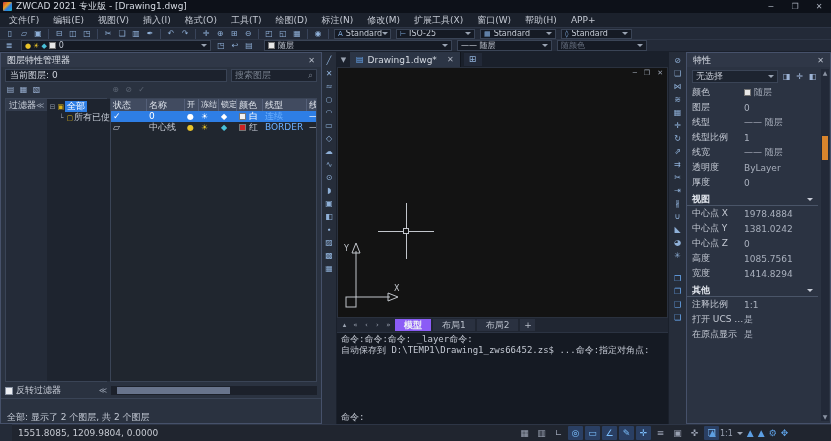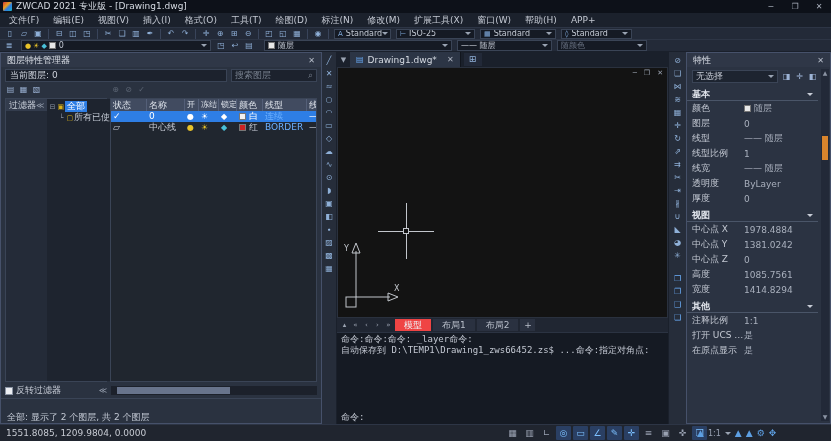--- a/index.html
+++ b/index.html
@@ -89,21 +89,21 @@
   .doc-tab .x { color:#aab1bd; font-size:8px; margin-left:6px; }
   .newtab { width:18px; text-align:center; color:#8fb0d8; font-size:9px; background:#222938; height:13px; line-height:13px; margin-left:3px; }
   .canvas { flex:1; position:relative; background:#131313; border:1px solid #2a313e; overflow:hidden; }
   .mini-ctl { position:absolute; top:1px; right:4px; display:flex; gap:7px; color:#98a0ae; font-size:7px; }
   .ch-h { position:absolute; width:56px; height:1px; background:#c2c6cc; }
   .ch-v { position:absolute; width:1px; height:56px; background:#c2c6cc; }
   .pickbox { position:absolute; width:6px; height:6px; border:1px solid #c2c6cc; background:#131313; }
   .layout-bar { height:14px; background:#202632; display:flex; align-items:center; font-size:9px; flex:none; padding-left:2px; }
   .lb-btn { min-width:11px; text-align:center; color:#9aa2b0; font-size:7px; line-height:14px; }
   .ltab { padding:0 9px; height:12px; line-height:12px; background:#2a3140; color:#b9bfca; margin:0 1px; white-space:nowrap; }
-  .ltab.active { background:#ef4444; color:#eef1f5; }
+  .ltab.active { background:#8b5cf6; color:#eef1f5;font-weight:bold; }
   .lb-add { width:15px; text-align:center; background:#2a3140; height:12px; line-height:12px; color:#b9bfca; margin-left:1px; }
   .command { height:92px; background:#151a23; border-top:1px solid #2b3342; font-family:"DejaVu Sans Mono", monospace; font-size:9px; color:#c3c8d2; padding:1px 4px; display:flex; flex-direction:column; flex:none; overflow:hidden; }
   .cmd-line { height:11px; line-height:11px; white-space:pre; overflow:hidden; }
   .cmd-input { margin-top:auto; height:12px; line-height:12px; white-space:pre; }
 
   
   .props { position:absolute; left:686px; top:52px; width:145px; height:372px; background:#2b3342; border:1px solid #46516a; font-size:9px; display:flex; flex-direction:column; }
   .p-hdr { display:flex; align-items:center; margin:3px 12px 2px 5px; gap:3px; flex:none; }
   .p-combo { flex:1; display:flex; align-items:center; height:13px; background:#1d2430; border:1px solid #3a4456; padding:0 3px; color:#c7ccd6; }
   .p-hdr .sm-ic { margin:0; }
@@ -114,21 +114,21 @@
   .pval { flex:1; color:#a9b0bd; white-space:nowrap; overflow:hidden; display:flex; align-items:center; }
   .prow .sw { display:none; }
   .prow.has_swatch .sw { display:inline-block; }
   .pscroll { position:absolute; right:1px; top:16px; bottom:2px; width:8px; background:#222938; }
   .pthumb { position:absolute; left:1px; right:1px; top:67px; height:24px; background:#d8842c; }
   .parrow { position:absolute; left:1px; right:1px; height:8px; color:#8a93a3; font-size:6px; text-align:center; line-height:8px; }
   .parrow.up { top:0; } .parrow.dn { bottom:0; }
   .props-body { flex:1; overflow:hidden; display:flex; flex-direction:column; }
 
   
-  .statusbar { position:absolute; left:0; right:0; bottom:0; height:17px; background:#20252f; border-top:1px solid #2d3545; font-size:9px; }
+  .statusbar { position:absolute; left:12px; right:0; bottom:0; height:17px; background:#20252f; border-top:1px solid #2d3545; font-size:9px; }
   .coords { position:absolute; left:6px; top:0; line-height:16px; color:#c6cad2; }
   .sb-toggles { position:absolute; left:505px; top:1px; display:flex; gap:2px; }
   .sb-ic { width:15px; height:14px; line-height:14px; text-align:center; color:#9aa2b2; font-size:9px; border-radius:1px; }
   .sb-ic.on { color:#7cc0ff; background:#2a3f63; }
   .sb-right { position:absolute; left:697px; top:1px; display:flex; gap:4px; align-items:center; height:14px; }
   .sb-right .a-ic { color:#5d9fe2; font-size:9px; }
   .sb-right .sc-txt { color:#9aa2b2; font-size:8px; }
 </style>
 </head>
 <body>
@@ -470,24 +470,20 @@
         <span class="caret"></span>
       </span>
       <span style="display:flex;gap:2px">
 
       <span class="sm-ic">◨</span>
           <span class="sm-ic">✛</span>
           <span class="sm-ic">◧</span>
         </span>
     </div>
     <div class="props-body">
-      <div class="sec-hdr">
-        <span>基本</span>
-          <span class="caret"></span>
-      </div>
       <div>
 
           <div class="prow has_swatch">
             <span class="plabel">颜色</span>
             <span class="pval">
               <i class="sw" style="background: rgb(232, 232, 232);"></i>
               <span>随层</span>
             </span>
           </div>
 

